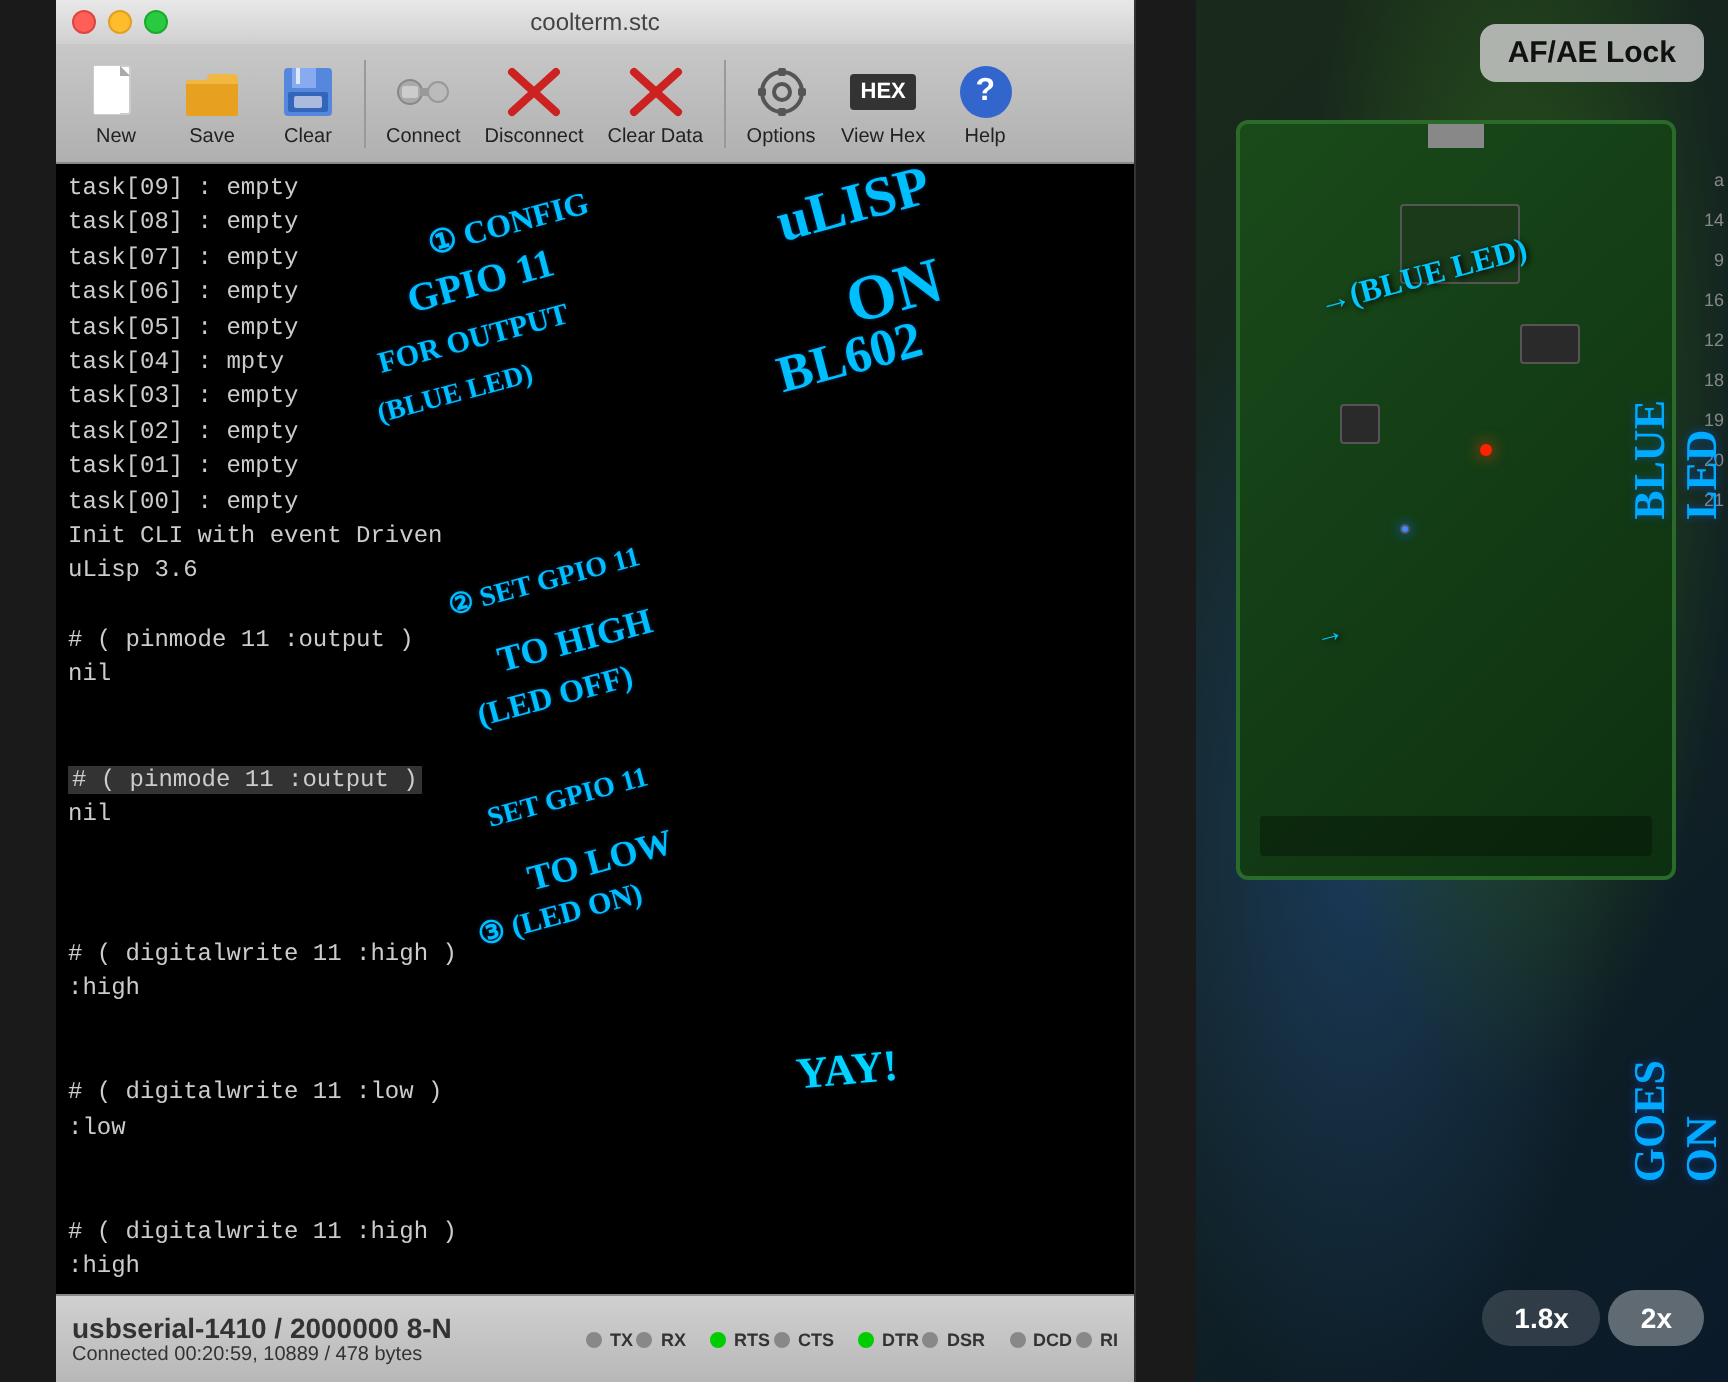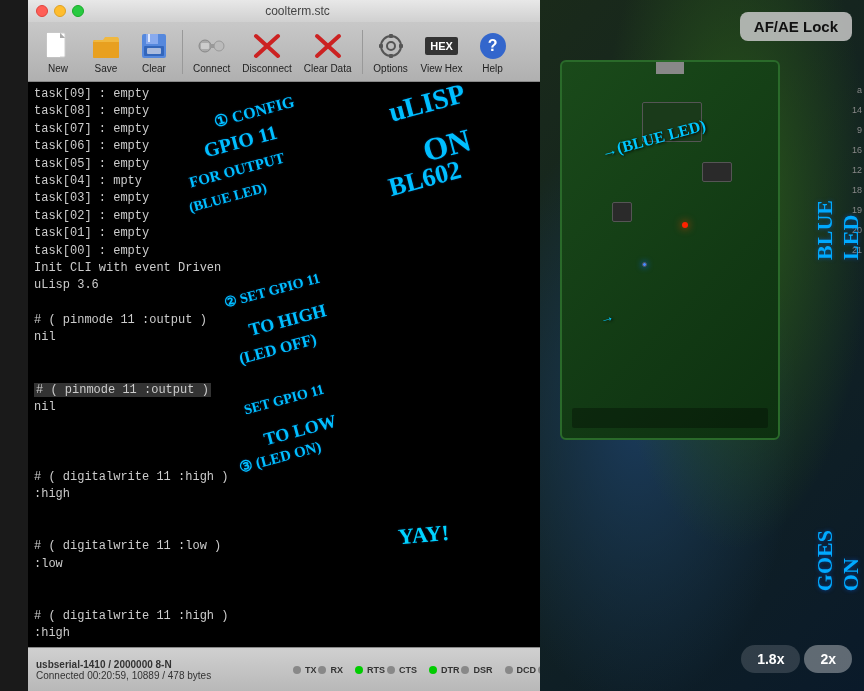--- a/index.html
+++ b/index.html
@@ -141,21 +141,21 @@
       display: flex;
       align-items: center;
       padding: 0 8px;
       border-top: 1px solid #888;
       gap: 8px;
     }
     #status-left {
       flex: 1;
     }
     #status-connection {
-      font-size: 10px;
+      font-size: 14px;
       color: #333;
       font-weight: 600;
     }
     #status-bytes {
       font-size: 10px;
       color: #333;
     }
     .status-indicators {
       display: flex;
       gap: 12px;
@@ -183,21 +183,21 @@
       font-size: 9px;
       color: #333;
       font-weight: 600;
     }
 
     
     #photo-panel {
       position: absolute;
       right: 0;
       top: 0;
-      width: 324px;
+      width: 266px;
       height: 691px;
       background: #2a2a2a;
       overflow: hidden;
       margin-left: 28px;
     }
     #photo-bg {
       width: 100%;
       height: 100%;
       background:
         radial-gradient(ellipse at 60% 30%, #2a5a1a 0%, transparent 50%),

